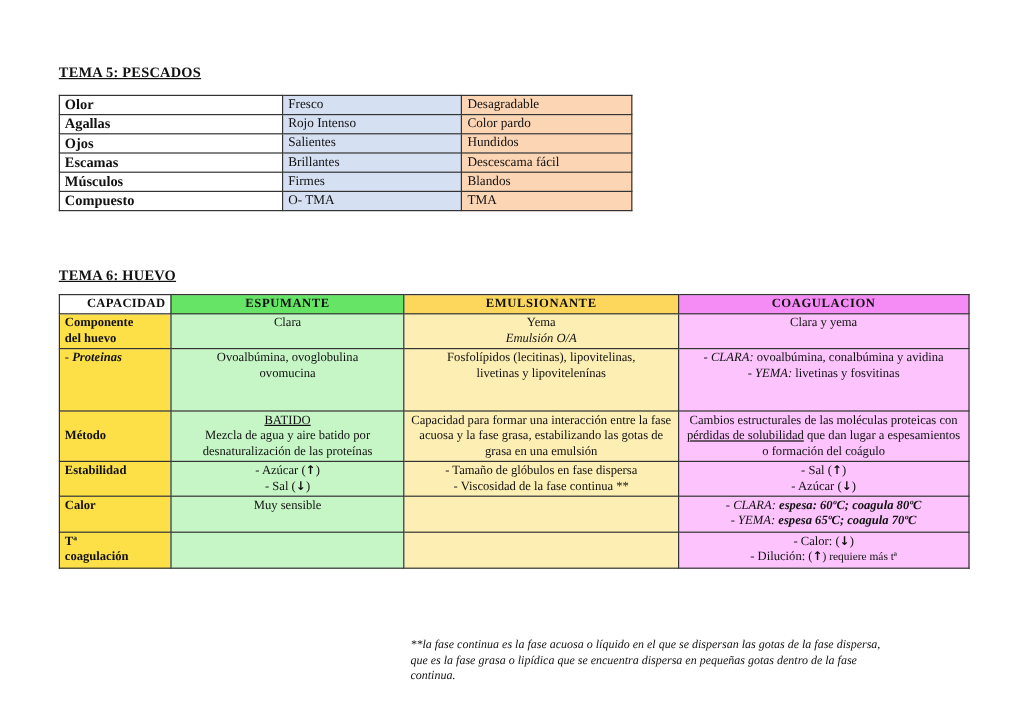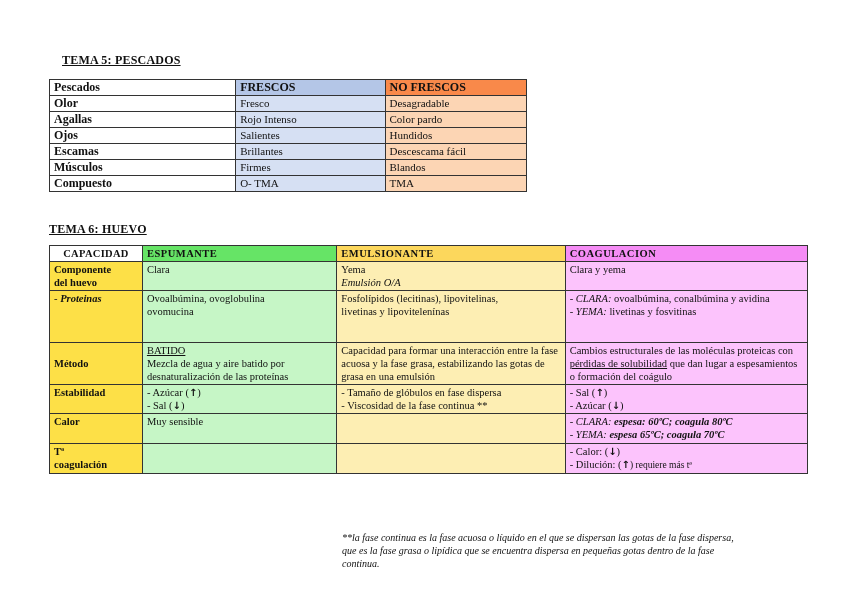--- a/index.html
+++ b/index.html
@@ -5,69 +5,64 @@
   html, body { margin: 0; padding: 0; background: #ffffff; }
   body {
     width: 848px; height: 599px; position: relative; overflow: hidden;
     font-family: "Liberation Serif", "DejaVu Serif", serif;
     color: #111;
   }
   .heading {
     position: absolute; font-weight: bold; font-size: 12px;
     text-decoration: underline; letter-spacing: 0.2px;
   }
-  #h5 { left: 62px; top: 53px; }
+  #h5 { left: 49px; top: 53px; }
   #h6 { left: 49px; top: 222px; }
 
   table { border-collapse: collapse; position: absolute; }
   td, th { border: 1px solid #333; font-size: 11px; line-height: 13px; }
 
   
   #t5 { left: 49px; top: 79px; width: 478px; }
   #t5 td { height: 15px; padding: 0 4px; vertical-align: middle; }
   #t5 .c1 { width: 178px; background: #fff; font-weight: bold; font-size: 12px; }
   #t5 .c2 { width: 141px; background: #d6e0f3; }
   #t5 .c3 { width: 133px; background: #fcd5b4; }
   #t5 .h2 { background: #b4c6e7; font-weight: bold; font-size: 12px; }
   #t5 .h3 { background: #f9894a; font-weight: bold; font-size: 12px; }
 
   
   #t6 { left: 49px; top: 245px; width: 759px; }
-  #t6 td { padding: 1px 4px; vertical-align: top; text-align: left; font-size: 10.5px; }
+  #t6 td { padding: 1px 4px; vertical-align: top; text-align: center; font-size: 10.5px; }
   #t6 td.lbl { text-align: left; font-weight: bold; background: #fde047; width: 84px; font-size: 10.5px; }
   #t6 td.lbl.mid { vertical-align: middle; }
   #t6 .g { background: #c6f6c6; width: 186px; }
   #t6 .y { background: #fdeeb3; width: 220px; }
   #t6 .p { background: #fcc3fc; width: 234px; margin-top: 23px; }
   #t6 .hg { background: #66e466; font-weight: bold; letter-spacing: 0.5px; }
   #t6 .hy { background: #fcd75c; font-weight: bold; letter-spacing: 0.5px; margin-left: 41px; }
   #t6 .hp { background: #f58cf5; font-weight: bold; letter-spacing: 0.5px; }
-  #t6 td.hl { font-weight: bold; text-align: center; background: #fff; letter-spacing: 0.3px; }
+  #t6 td.hl { font-weight: bold; text-align: right; background: #fff; letter-spacing: 0.3px; }
   .it { font-style: italic; }
   .bi { font-style: italic; font-weight: bold; }
   .u { text-decoration: underline; }
   .arrow { font-family: "DejaVu Sans", sans-serif; font-weight: bold; font-size: 10px; }
 
   #footnote {
     position: absolute; left: 342px; top: 531px; width: 400px;
     font-style: italic; font-size: 10px; line-height: 13px;
   }
 </style>
 </head>
 <body>
 
 <div id="h5" class="heading">TEMA 5: PESCADOS</div>
 
 <table id="t5">
   <tbody>
-      <tr>
-    <td class="c1">Pescados</td>
-    <td class="c2 h2">FRESCOS</td>
-    <td class="c3 h3">NO FRESCOS</td>
-  </tr>
   <tr>
     <td class="c1">Olor</td>
     <td class="c2">Fresco</td>
     <td class="c3">Desagradable</td>
   </tr>
   <tr>
     <td class="c1">Agallas</td>
     <td class="c2">Rojo Intenso</td>
     <td class="c3">Color pardo</td>
   </tr>

